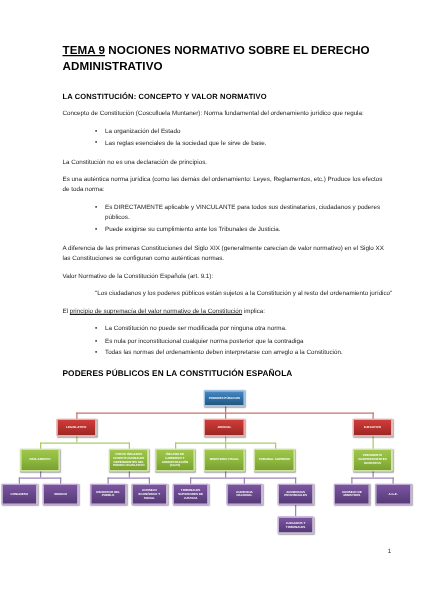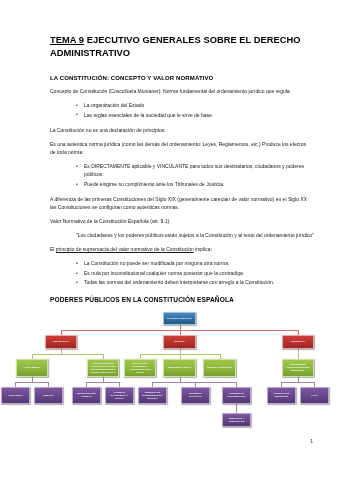--- a/index.html
+++ b/index.html
@@ -132,21 +132,21 @@
     bottom: 36px;
     font-size: 5px;
     color: #2a2a2a;
   }
 </style>
 </head>
 <body>
 
 <div class="page">
 
-  <h1 class="doc-title"><span class="underline">TEMA 9</span><span> EJECUTIVO GENERALES SOBRE EL DERECHO ADMINISTRATIVO</span></h1>
+  <h1 class="doc-title"><span class="underline">TEMA 9</span><span> NOCIONES NORMATIVO SOBRE EL DERECHO ADMINISTRATIVO</span></h1>
 
   <h2 class="section-heading">LA CONSTITUCIÓN: CONCEPTO Y VALOR NORMATIVO</h2>
 
   <p class="para">Concepto de Constitución (Cosculluela Muntaner): Norma fundamental del ordenamiento jurídico que regula:</p>
 
   <ul class="bullets">
     <li>La organización del Estado</li>
     <li>Las reglas esenciales de la sociedad que le sirve de base.</li>
   </ul>
 

